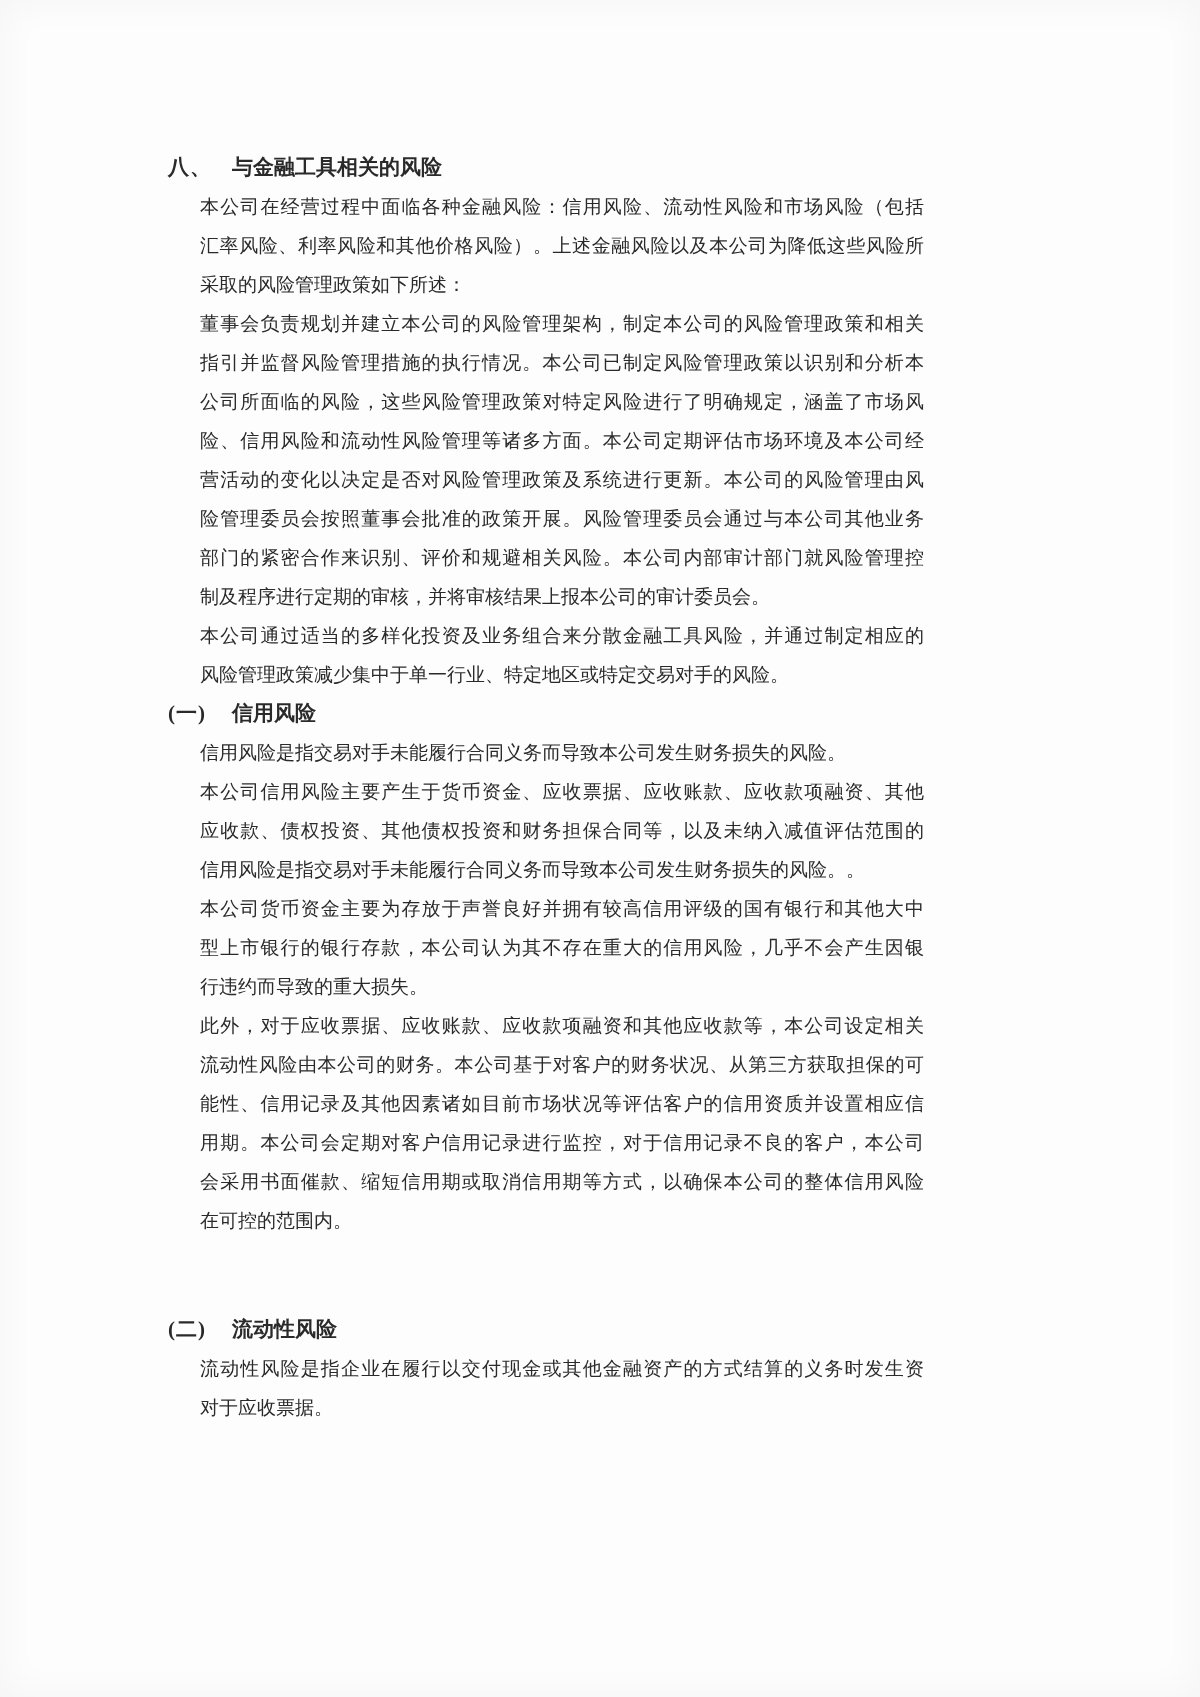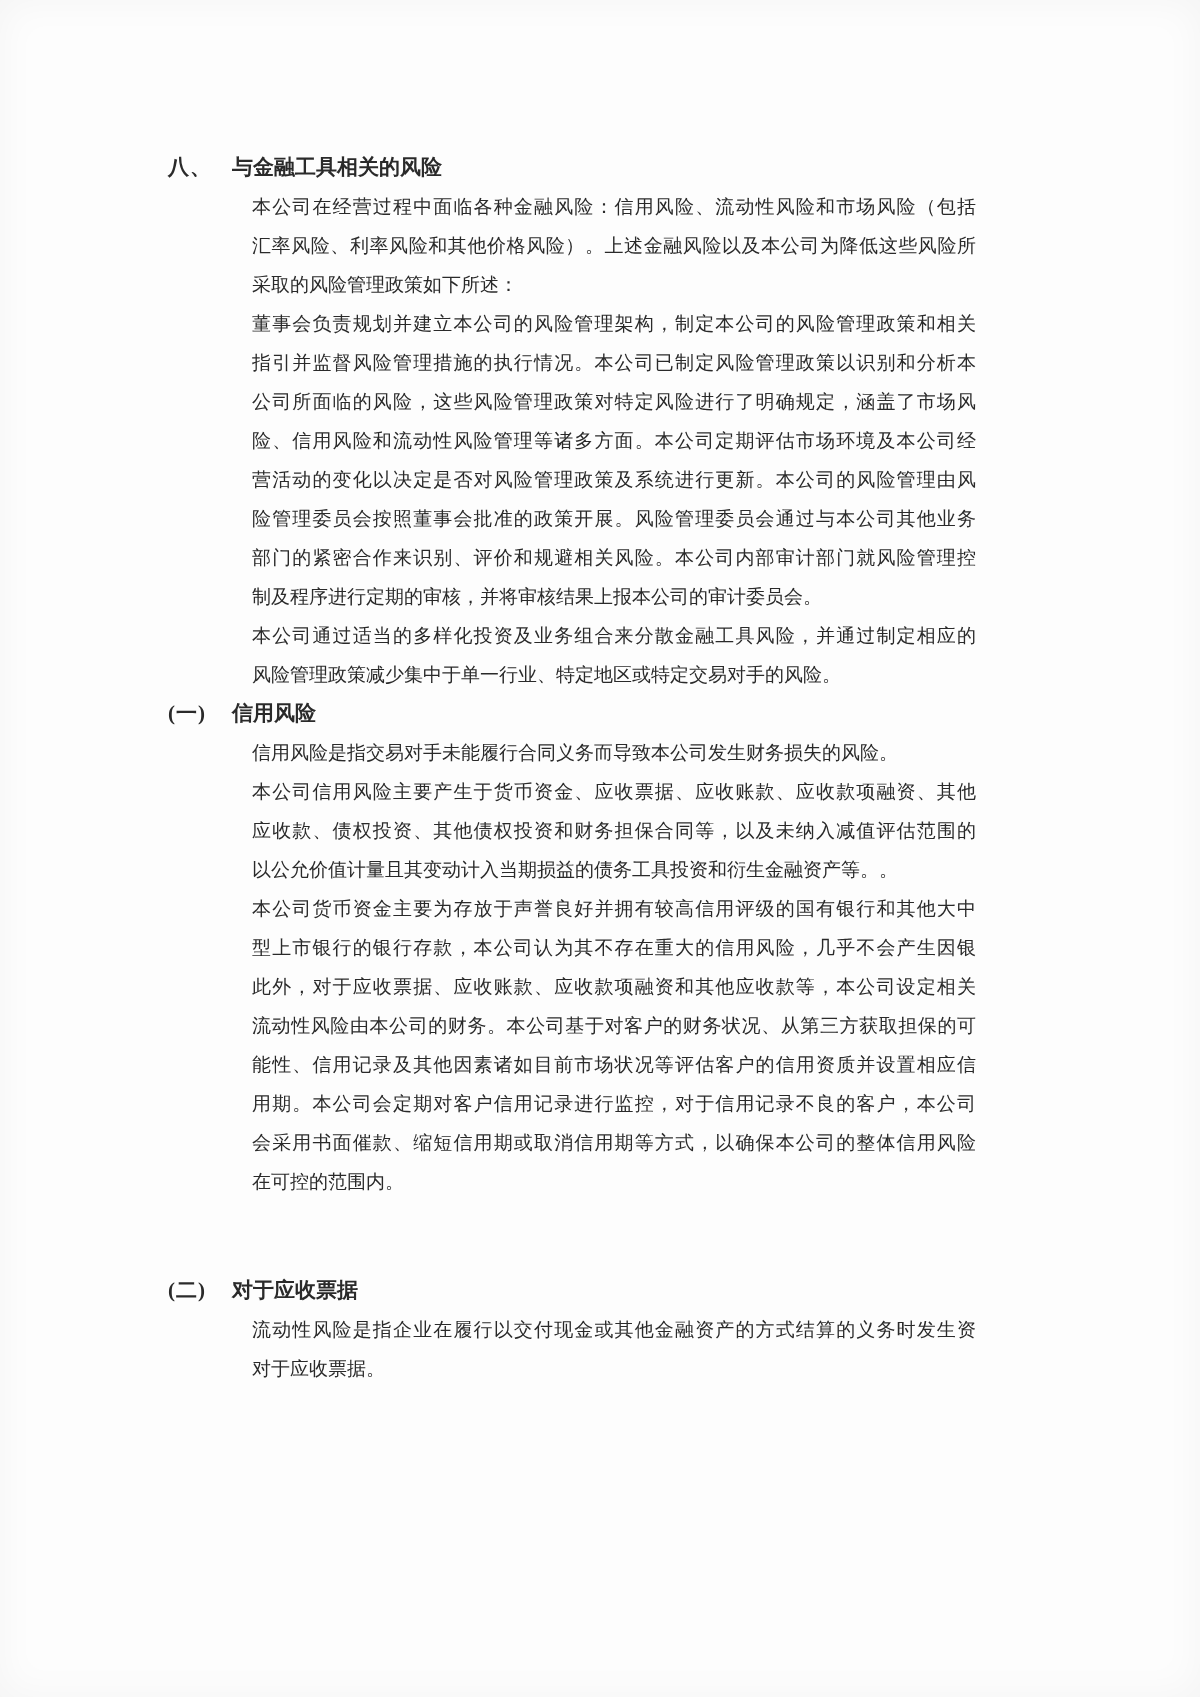--- a/index.html
+++ b/index.html
@@ -31,21 +31,21 @@
     font-weight: 700;
   }
   .row-head .marker {
     flex: 0 0 64px;
     letter-spacing: 1px;
   }
   .row-head.gap-before {
     margin-top: 70px;
   }
   .para {
-    margin-left: 84px;
+    margin-left: 32px;
     width: 724px;
   }
   .line {
     font-size: 19px;
     line-height: 39px;
     height: 39px;
     white-space: nowrap;
     overflow: visible;
   }
   .line.j {
@@ -86,36 +86,37 @@
       <div class="row-head">
         <span class="marker">(一)</span>
         <span class="htitle">信用风险</span>
       </div>
       <div class="para">
         <div class="line">信用风险是指交易对手未能履行合同义务而导致本公司发生财务损失的风险。</div>
       </div>
       <div class="para">
         <div class="line j">本公司信用风险主要产生于货币资金、应收票据、应收账款、应收款项融资、其他</div>
         <div class="line j">应收款、债权投资、其他债权投资和财务担保合同等，以及未纳入减值评估范围的</div>
-        <div class="line">以公允价值计量且其变动计入当期损益的债务工具投资和衍生金融资产等。。</div>
+        <div class="line">信用风险是指交易对手未能履行合同义务而导致本公司发生财务损失的风险。。</div>
       </div>
       <div class="para">
         <div class="line j">本公司货币资金主要为存放于声誉良好并拥有较高信用评级的国有银行和其他大中</div>
         <div class="line j">型上市银行的银行存款，本公司认为其不存在重大的信用风险，几乎不会产生因银</div>
+        <div class="line">行违约而导致的重大损失。</div>
       </div>
       <div class="para">
         <div class="line j">此外，对于应收票据、应收账款、应收款项融资和其他应收款等，本公司设定相关</div>
         <div class="line j">流动性风险由本公司的财务。本公司基于对客户的财务状况、从第三方获取担保的可</div>
         <div class="line j">能性、信用记录及其他因素诸如目前市场状况等评估客户的信用资质并设置相应信</div>
         <div class="line j">用期。本公司会定期对客户信用记录进行监控，对于信用记录不良的客户，本公司</div>
         <div class="line j">会采用书面催款、缩短信用期或取消信用期等方式，以确保本公司的整体信用风险</div>
         <div class="line">在可控的范围内。</div>
       </div>
       <div class="row-head gap-before">
         <span class="marker">(二)</span>
-        <span class="htitle">对于应收票据</span>
+        <span class="htitle">流动性风险</span>
       </div>
       <div class="para">
         <div class="line j">流动性风险是指企业在履行以交付现金或其他金融资产的方式结算的义务时发生资</div>
         <div class="line">对于应收票据。</div>
       </div>
     </div>
 </div>
 
 </body></html>

